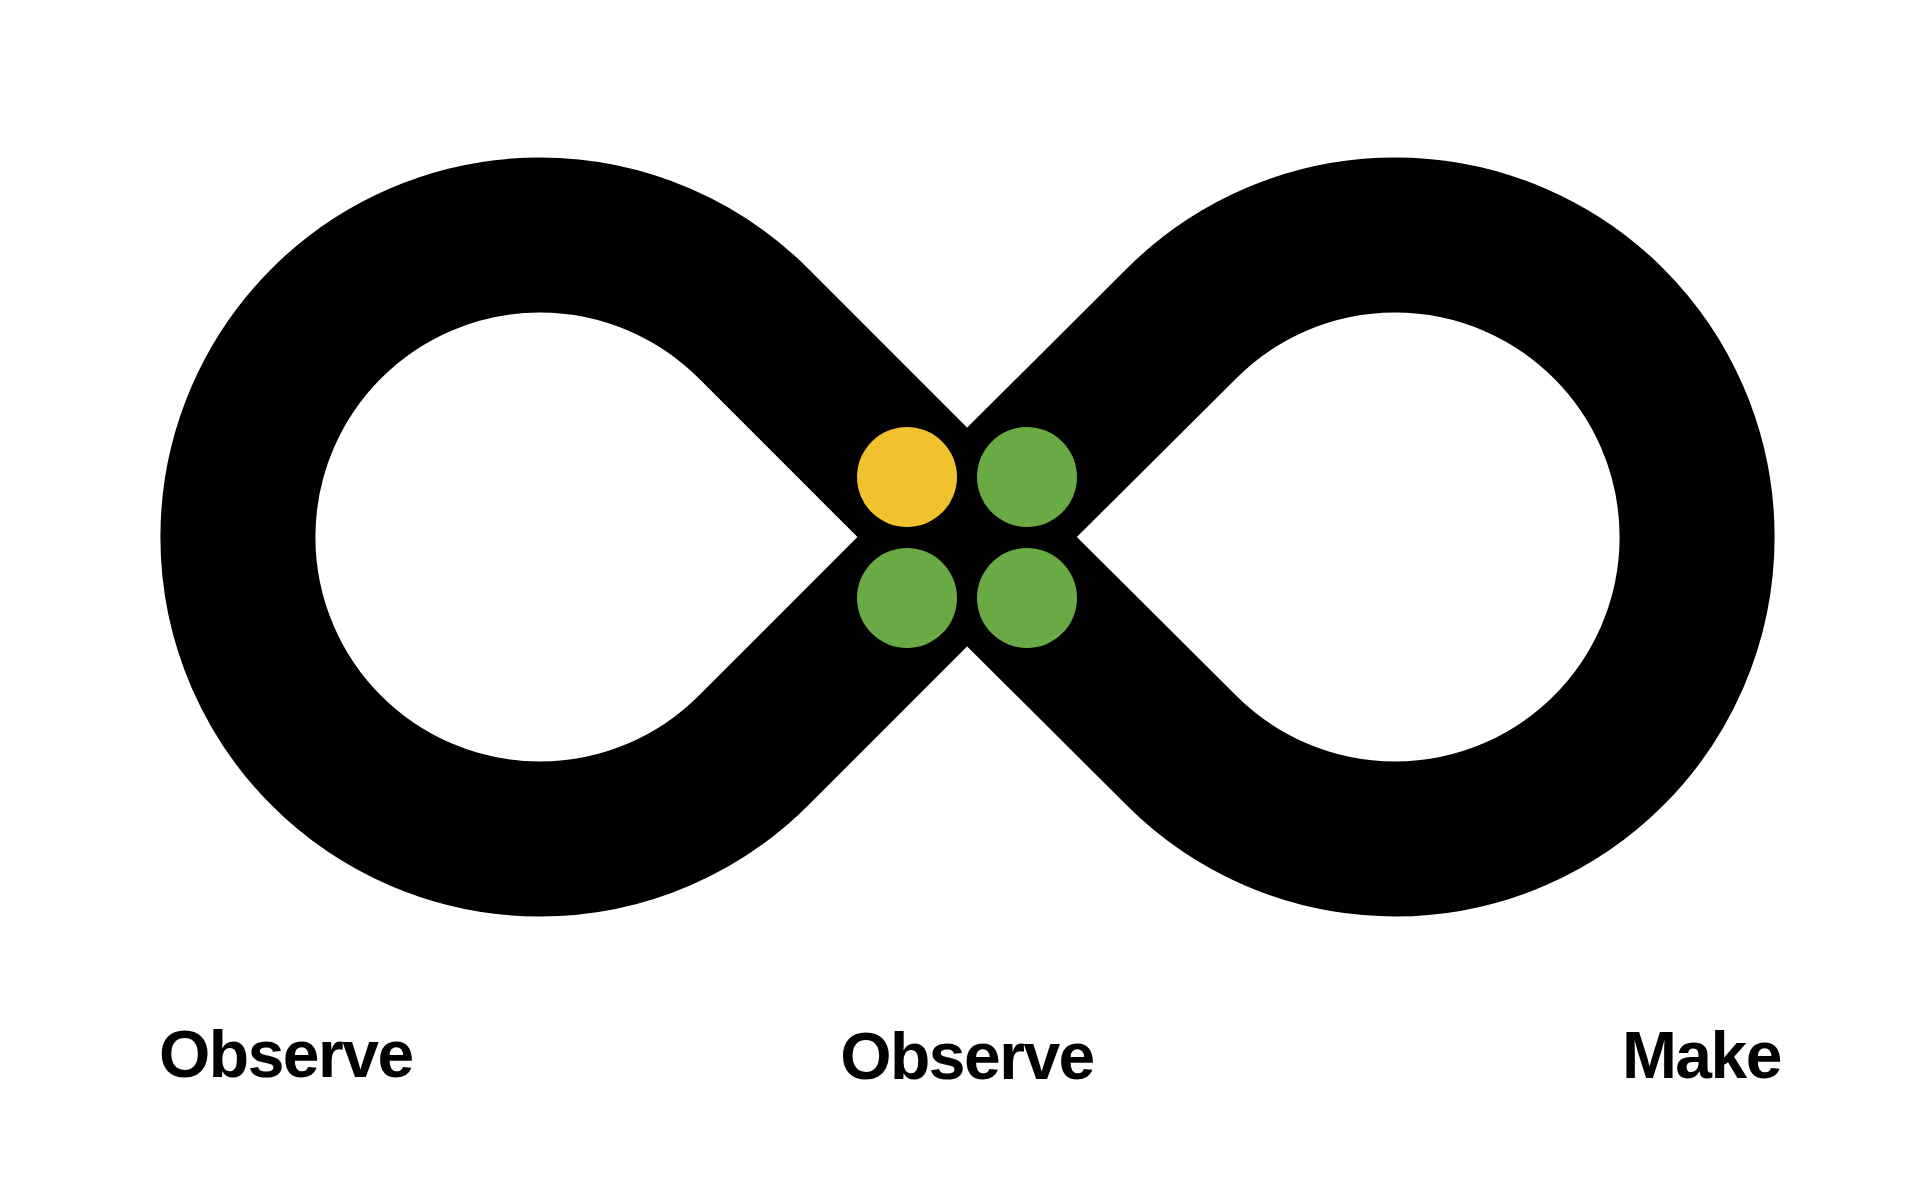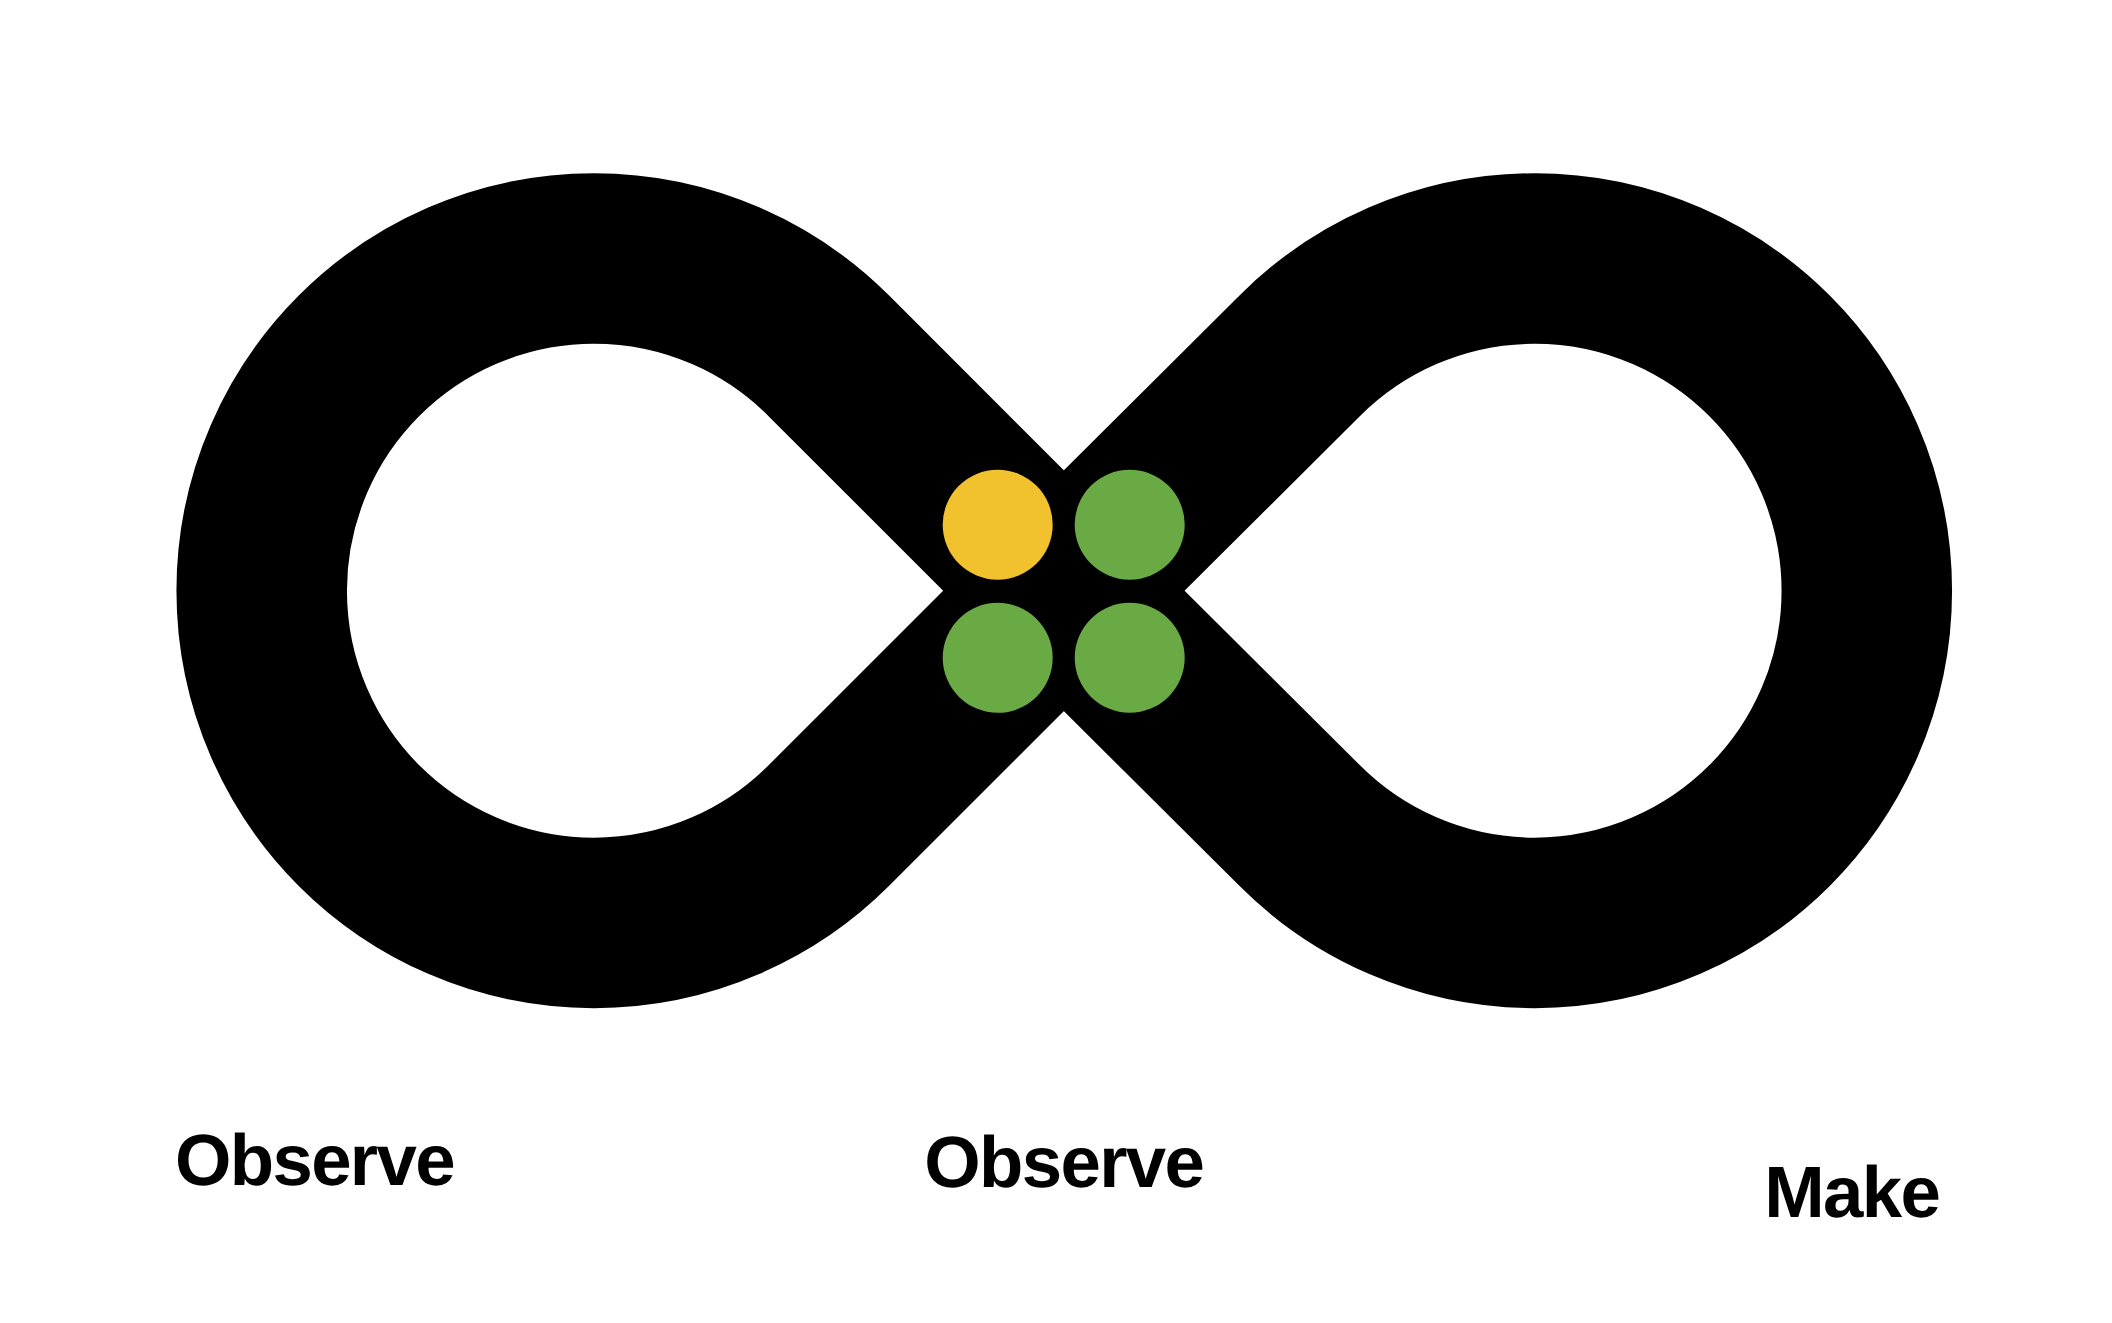--- a/index.html
+++ b/index.html
@@ -10,21 +10,21 @@
     font-family: "Liberation Sans", sans-serif;
     font-weight: bold;
     font-size: 66px;
     letter-spacing: -1.5px;
     color: #000000;
     line-height: 1;
     white-space: nowrap;
   }
   #label-observe { left: 159px; top: 1021px; }
   #label-reflect { left: 967px; top: 1023px; transform: translateX(-50%); }
-  #label-make { right: 157px; top: 1022px; margin-top: 28px; }
+  #label-make { right: 139px; top: 1022px; }
 </style>
 </head>
 <body>
 
 <svg id="diagram" viewBox="0 0 1920 1203" xmlns="http://www.w3.org/2000/svg">
   <path d="M 967 537 L 753.5 323.5 A 302 302 0 1 0 753.5 750.5 L 967 537 L 1181.5 323.5 A 302 302 0 1 1 1181.5 750.5 Z" fill="none" stroke="#000000" stroke-width="155" stroke-linejoin="round"></path>
   <circle cx="907" cy="477" r="50" fill="#F2C12E"></circle>
   <circle cx="1027" cy="477" r="50" fill="#6AAA45"></circle>
   <circle cx="907" cy="598" r="50" fill="#6AAA45"></circle>
   <circle cx="1027" cy="598" r="50" fill="#6AAA45"></circle>

